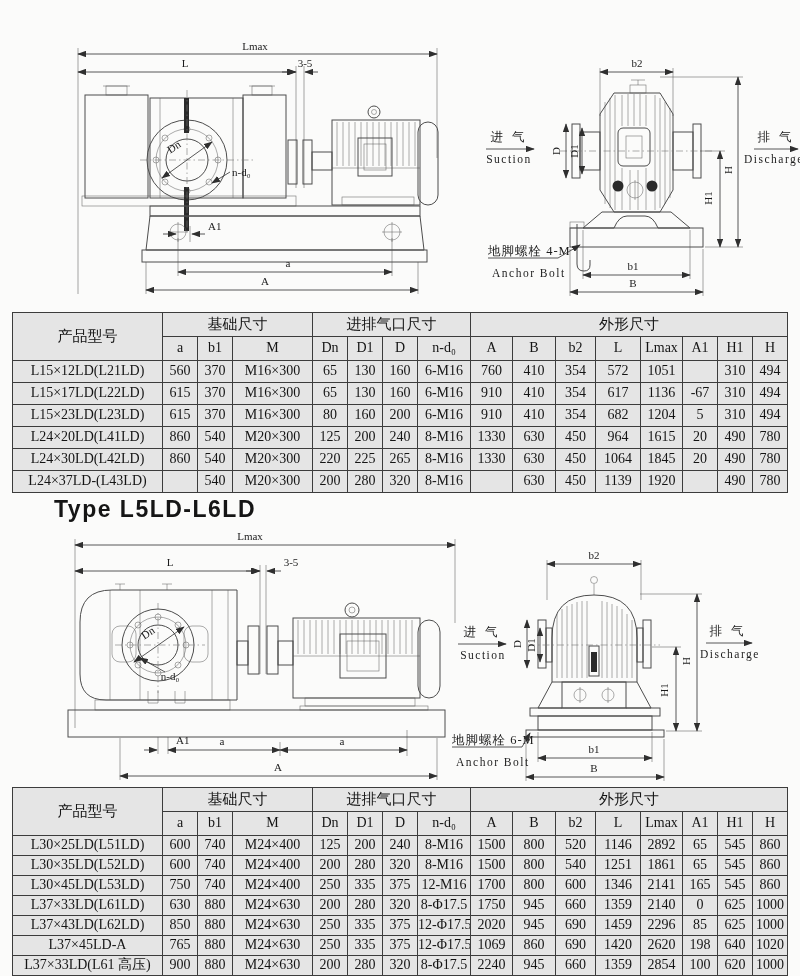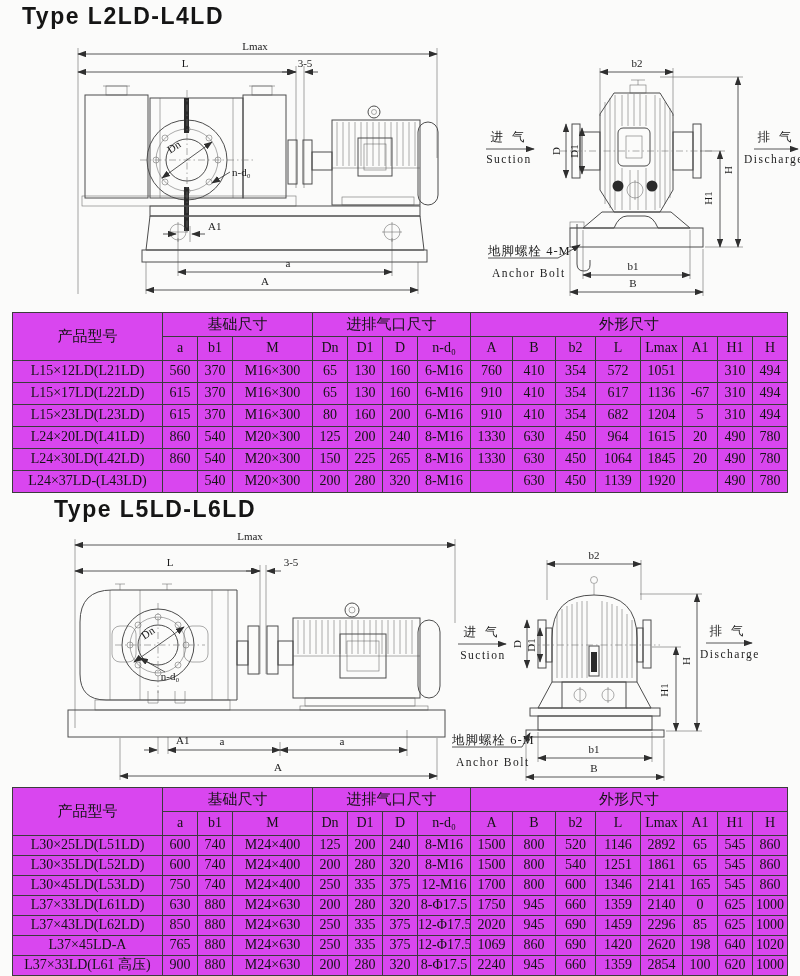--- a/index.html
+++ b/index.html
@@ -17,37 +17,36 @@
   .ol{stroke:#4d4d4d;stroke-width:1;fill:none;}
   .ol2{stroke:#5a5a5a;stroke-width:.6;fill:none;opacity:.85;}
   .dl{stroke:#2f2f2f;stroke-width:.8;fill:none;}
   .xl{stroke:#6a6a6a;stroke-width:.6;fill:none;}
   .cl{stroke:#777;stroke-width:.6;fill:none;stroke-dasharray:7 3 1.5 3;}
   .fill{fill:#2b2b2b;stroke:none;}
   text.dim{font:11px "Liberation Serif","DejaVu Serif",serif;fill:#1c1c1c;}
   text.cn{font:12.5px "Liberation Serif","DejaVu Serif",serif;fill:#1c1c1c;letter-spacing:3px;}
   text.en{font:11.5px "Liberation Serif","DejaVu Serif",serif;fill:#1c1c1c;letter-spacing:1.5px;}
   
-  table.spec{position:absolute;left:12px;width:776px;border-collapse:collapse;table-layout:fixed;background:#d946ef;}
+  table.spec{position:absolute;left:12px;width:776px;border-collapse:collapse;table-layout:fixed;background:#e5e5e5;}
   #t1{top:312px;}
   #t2{top:787px;}
   table.spec td{border:1px solid #3c3c3c;text-align:center;vertical-align:middle;padding:0;
       font-family:"Liberation Serif","DejaVu Serif",serif;font-size:14px;color:#141414;
       white-space:nowrap;overflow:hidden;line-height:1.05;}
   table.spec thead td{height:23px;font-size:15px;}
   table.spec thead tr.sub td{font-size:14px;}
   #t1 tbody td{height:21px;}
   #t2 tbody td{height:19px;}
 </style>
 </head>
 <body>
 
 <div class="page">
 
-  <div class="title" id="title1">Type L2LD-L4LD</div>
 
   <svg class="drawing" id="d1" viewBox="0 0 800 270">
     <defs>
       <marker id="m1" markerWidth="11" markerHeight="8" refX="10" refY="4" orient="auto-start-reverse">
         <path d="M0,0 L11,4 L0,8 Z" fill="#2f2f2f"></path>
       </marker>
     </defs>
 
     <g>
 
@@ -307,21 +306,21 @@
           <td>1615</td>
           <td>20</td>
           <td>490</td>
           <td>780</td>
         </tr>
         <tr>
           <td>L24×30LD(L42LD)</td>
           <td>860</td>
           <td>540</td>
           <td>M20×300</td>
-          <td>150</td>
+          <td>220</td>
           <td>225</td>
           <td>265</td>
           <td>8-M16</td>
           <td>1330</td>
           <td>630</td>
           <td>450</td>
           <td>1064</td>
           <td>1845</td>
           <td>20</td>
           <td>490</td>

